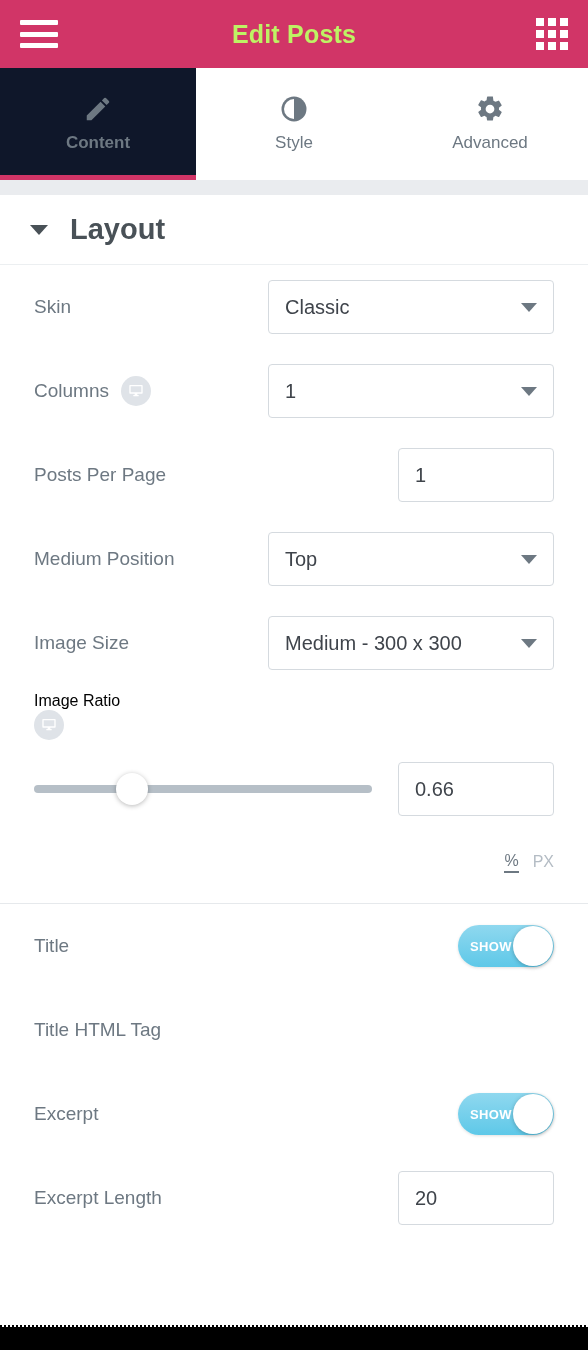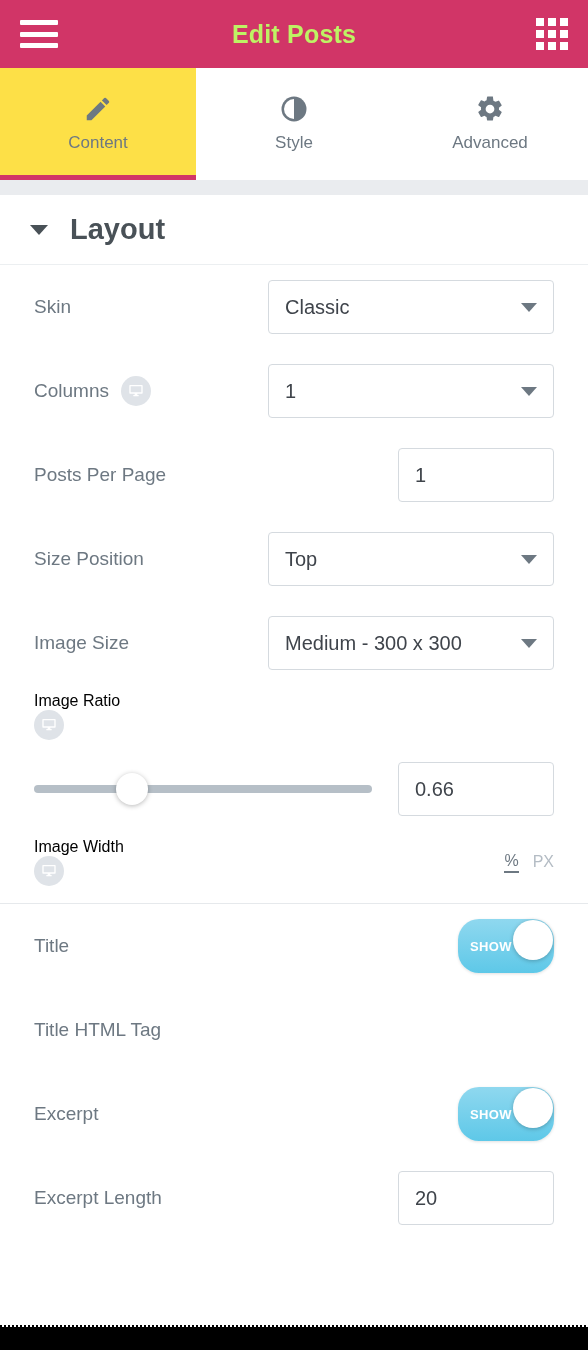--- a/index.html
+++ b/index.html
@@ -25,21 +25,21 @@
     position:absolute; left:0; right:0; text-align:center;
     color:#bef264; font-size:25px; font-weight:bold; letter-spacing:.2px;
     pointer-events:none;
   }
   .grid-icon { margin-left:auto; display:grid; grid-template-columns:repeat(3,8px); grid-template-rows:repeat(3,8px); gap:4px; position:relative; z-index:2; cursor:pointer; }
   .grid-icon i { display:block; width:8px; height:8px; background:#fff; }
 
   
   .tabs { display:flex; height:112px; background:#ffffff; position:relative; }
   .tab { flex:1; display:flex; flex-direction:column; align-items:center; justify-content:center; gap:10px; cursor:pointer; position:relative; }
-  .tab.active { background:#fde047; }
+  .tab.active { background:#0f172a;font-weight:bold; }
   .tab.active::after {
     content:""; position:absolute; left:0; right:0; bottom:0; height:5px; background:#d13567;
   }
   .tab-label { font-size:17px; color:#6d7882; }
   .tab-icon { color:#6d7882; display:flex; align-items:center; justify-content:center; height:28px; }
   .tab-icon svg { display:block; }
 
   .gray-strip { height:15px; background:#eaecef; }
 
   
@@ -94,21 +94,21 @@
   .unit-switch { display:flex; align-items:center; gap:14px; margin-left:auto; }
   .unit { font-size:16px; color:#b4bcc4; cursor:pointer; }
   .unit.active { color:#6d7882; border-bottom:2px solid #6d7882; padding-bottom:1px; }
 
   .label-only-row { padding:0 34px; display:flex; align-items:center; min-height:62px; }
 
   .divider { height:1px; background:#e6e9ec; margin-top:10px; }
 
   
   .toggle {
-    width:96px;height:54px;border-radius:21px;
+    width:96px;height:42px;border-radius:21px;
     background:linear-gradient(180deg,#8fd8ef 0%, #5ec8e8 100%);
     display:flex;align-items:center;justify-content:flex-start;
     position:relative; cursor:pointer; box-shadow:0 1px 3px rgba(0,0,0,.12);
   }
   .toggle .t-text { font-size:13px;font-weight:bold;color:#ffffff;letter-spacing:.4px; margin-left:12px; }
   .toggle .t-knob { position:absolute; right:1px; top:1px; width:40px;height:40px;border-radius:50%;background:#fff; box-shadow:0 1px 4px rgba(0,0,0,.25); }
 
   .bottom-bar { position:absolute; left:0; right:0; bottom:0; height:23px; background:#000; }
   .dotted-edge { position:absolute; left:0; right:0; bottom:23px; height:2px;
      background:repeating-linear-gradient(90deg,#000 0 2px,#fff 2px 4px); }
@@ -208,21 +208,21 @@
     </div>
     <div class="control">
       <div class="numbox">
         <span>1</span>
       </div>
     </div>
   </div>
 
   <div class="row">
     <div class="label">
-      <span>Size Position</span>
+      <span>Medium Position</span>
     </div>
     <div class="control">
       <div class="select">
         <span class="val">Top</span>
         <span class="arrow"></span>
       </div>
     </div>
   </div>
 
   <div class="row">
@@ -252,28 +252,20 @@
       <div class="track">
         <div class="knob" id="ratio-knob" style="left: 29%;"></div>
       </div>
     </div>
     <div class="numbox">
       <span>0.66</span>
     </div>
   </div>
 
   <div class="label-only-row">
-    <div class="label">
-      <span>Image Width</span>
-      <span class="device-badge">
-        <svg width="16" height="16" viewBox="0 0 24 24" fill="#ffffff">
-          <path d="M21 3H3a1 1 0 0 0-1 1v11a1 1 0 0 0 1 1h7v2H8v2h8v-2h-2v-2h7a1 1 0 0 0 1-1V4a1 1 0 0 0-1-1zm-1 11H4V5h16v9z"></path>
-        </svg>
-      </span>
-    </div>
     <div class="unit-switch">
       <span class="unit active">%</span>
       <span class="unit">PX</span>
     </div>
   </div>
 
   <div class="divider"></div>
 
   <div class="row">
     <div class="label">

